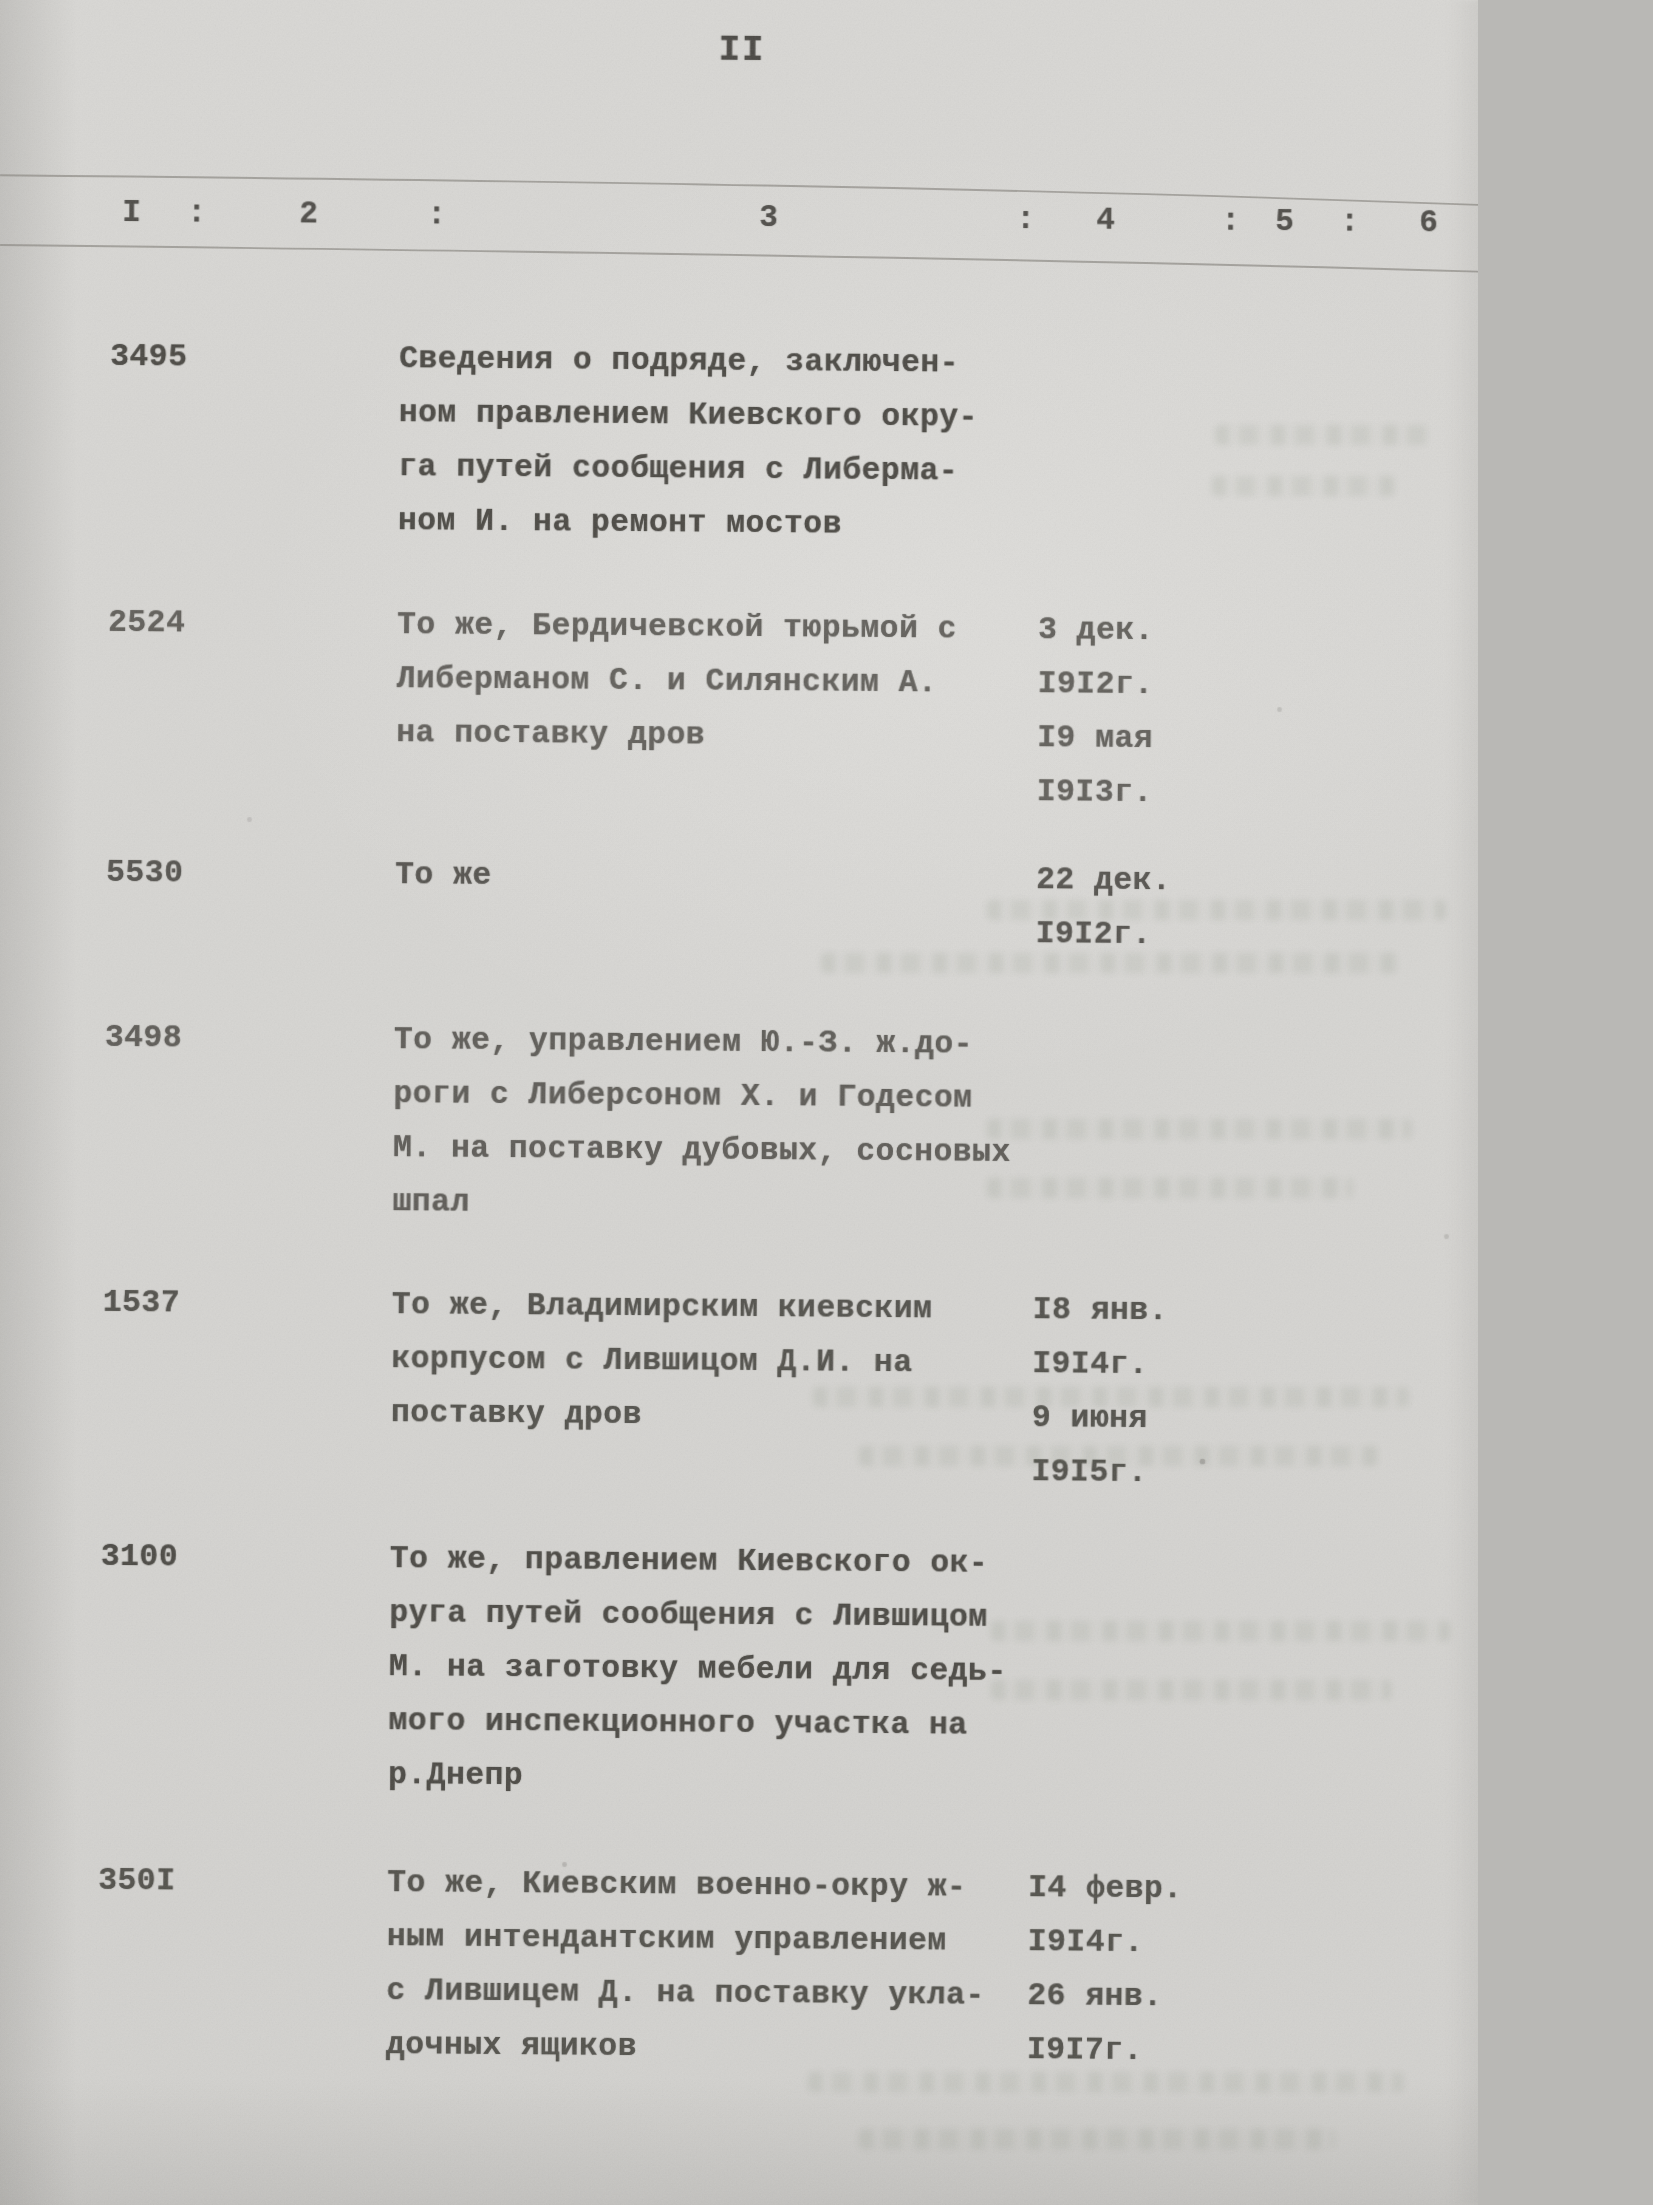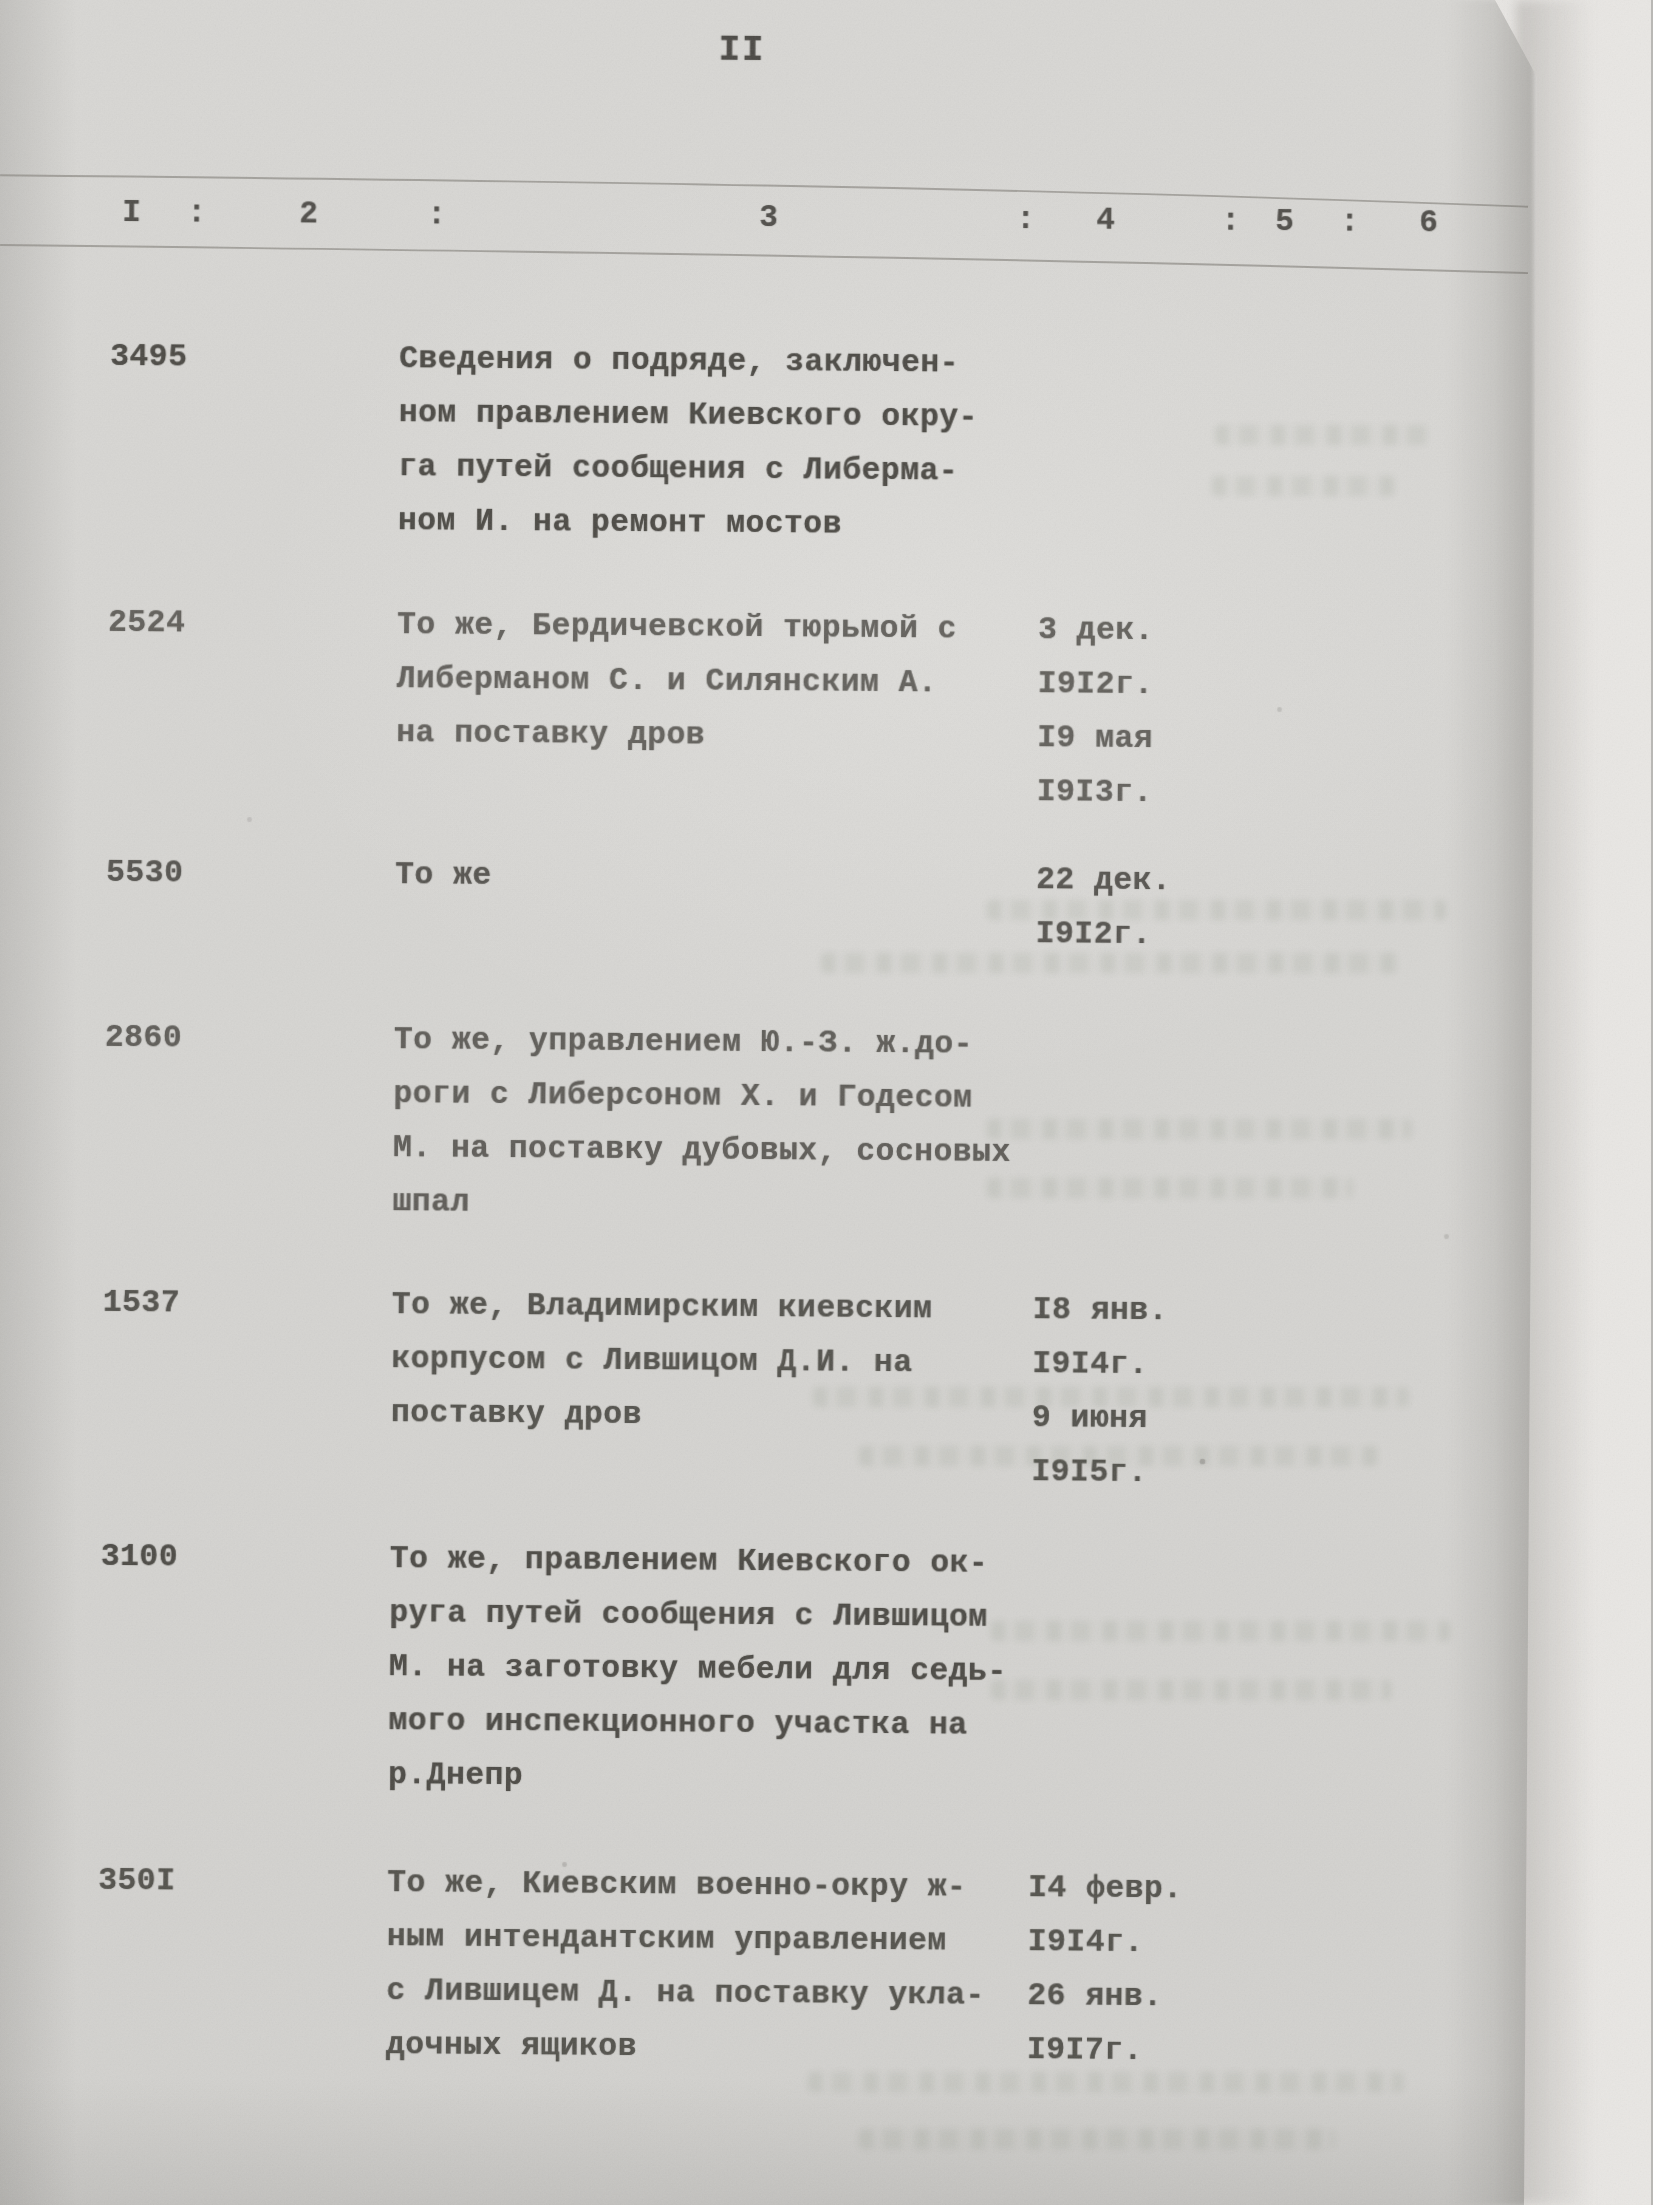--- a/index.html
+++ b/index.html
@@ -1,17 +1,17 @@
 <!DOCTYPE html>
 <html style="font-size:13.6px"><head>
 <meta charset="utf-8">
 <style>
   html,body{margin:0;padding:0;background:#b9b8b5;}
   .stage{
-    position:relative; width:1651px; height:2205px; overflow:hidden;
+    position:relative; width:1478px; height:2205px; overflow:hidden;
     background:#e6e4e1;
     font-family:"Liberation Mono","DejaVu Sans Mono",monospace;
   }
   .backdrop{position:absolute; inset:0;
     background:linear-gradient(90deg,#e0dedb 0%, #e4e2df 70%, #e9e7e4 100%);}
   .outer-shade{position:absolute; top:0; left:1516px; width:77px; height:100%;
     background:linear-gradient(90deg, rgba(125,122,117,.30), rgba(125,122,117,0));
     filter:blur(5.1px);}
   .paper{
     position:absolute; top:0; left:0; width:1565px; height:2205px;
@@ -120,21 +120,21 @@
 I9 мая
 I9I3г.</div>
   </div>
           <div class="entry" style="top: 845px; opacity: 0.88;">
     <span class="num">5530</span>
     <div class="desc">То же</div>
     <div class="dates">22 дек.
 I9I2г.</div>
   </div>
           <div class="entry" style="top: 1010px; opacity: 0.82;">
-    <span class="num">2860</span>
+    <span class="num">3498</span>
     <div class="desc">То же, управлением Ю.-З. ж.до-
 роги с Либерсоном Х. и Годесом
 М. на поставку дубовых, сосновых
 шпал</div>
     <div class="dates"></div>
   </div>
           <div class="entry" style="top: 1275px; opacity: 0.9;">
     <span class="num">1537</span>
     <div class="desc">То же, Владимирским киевским
 корпусом с Лившицом Д.И. на

